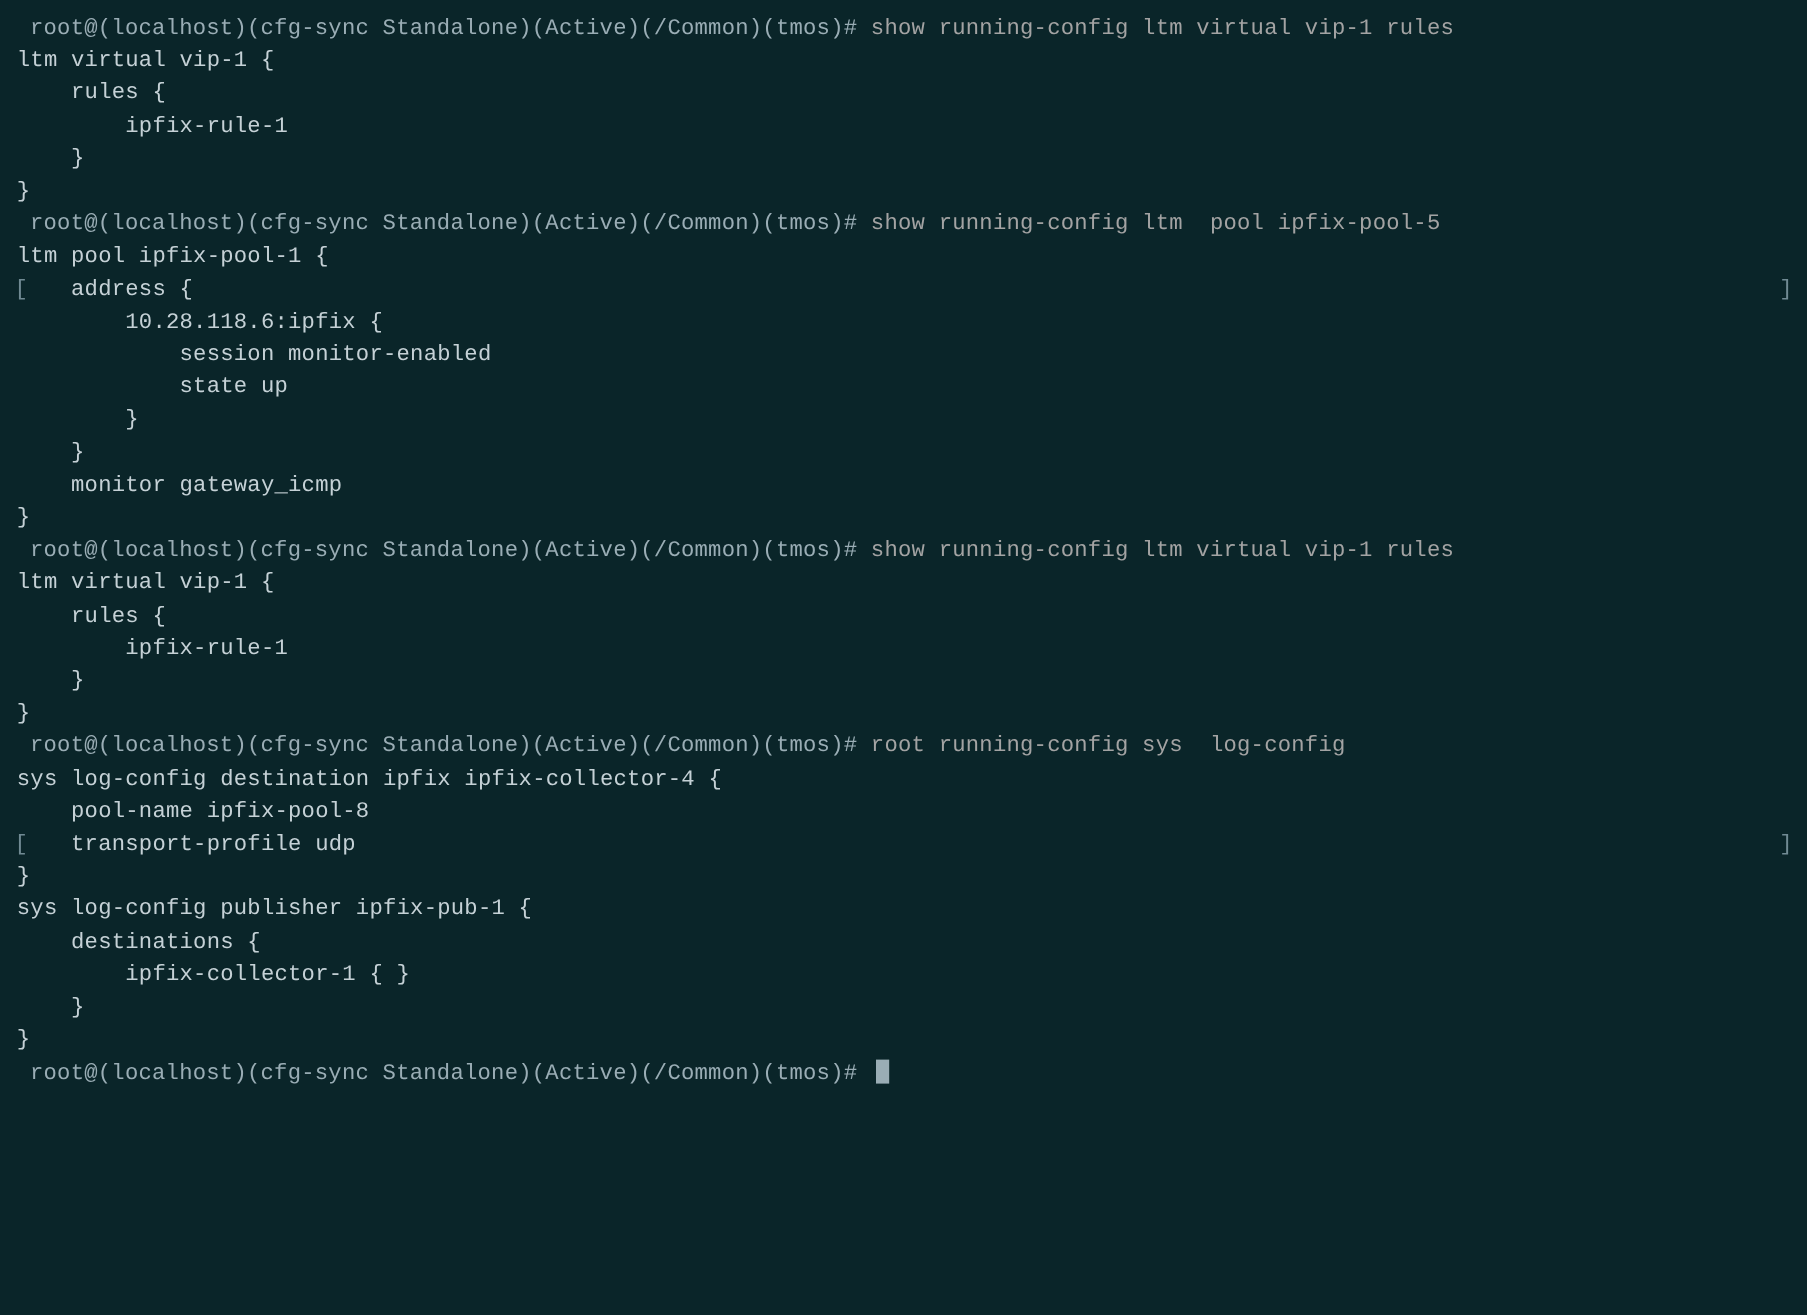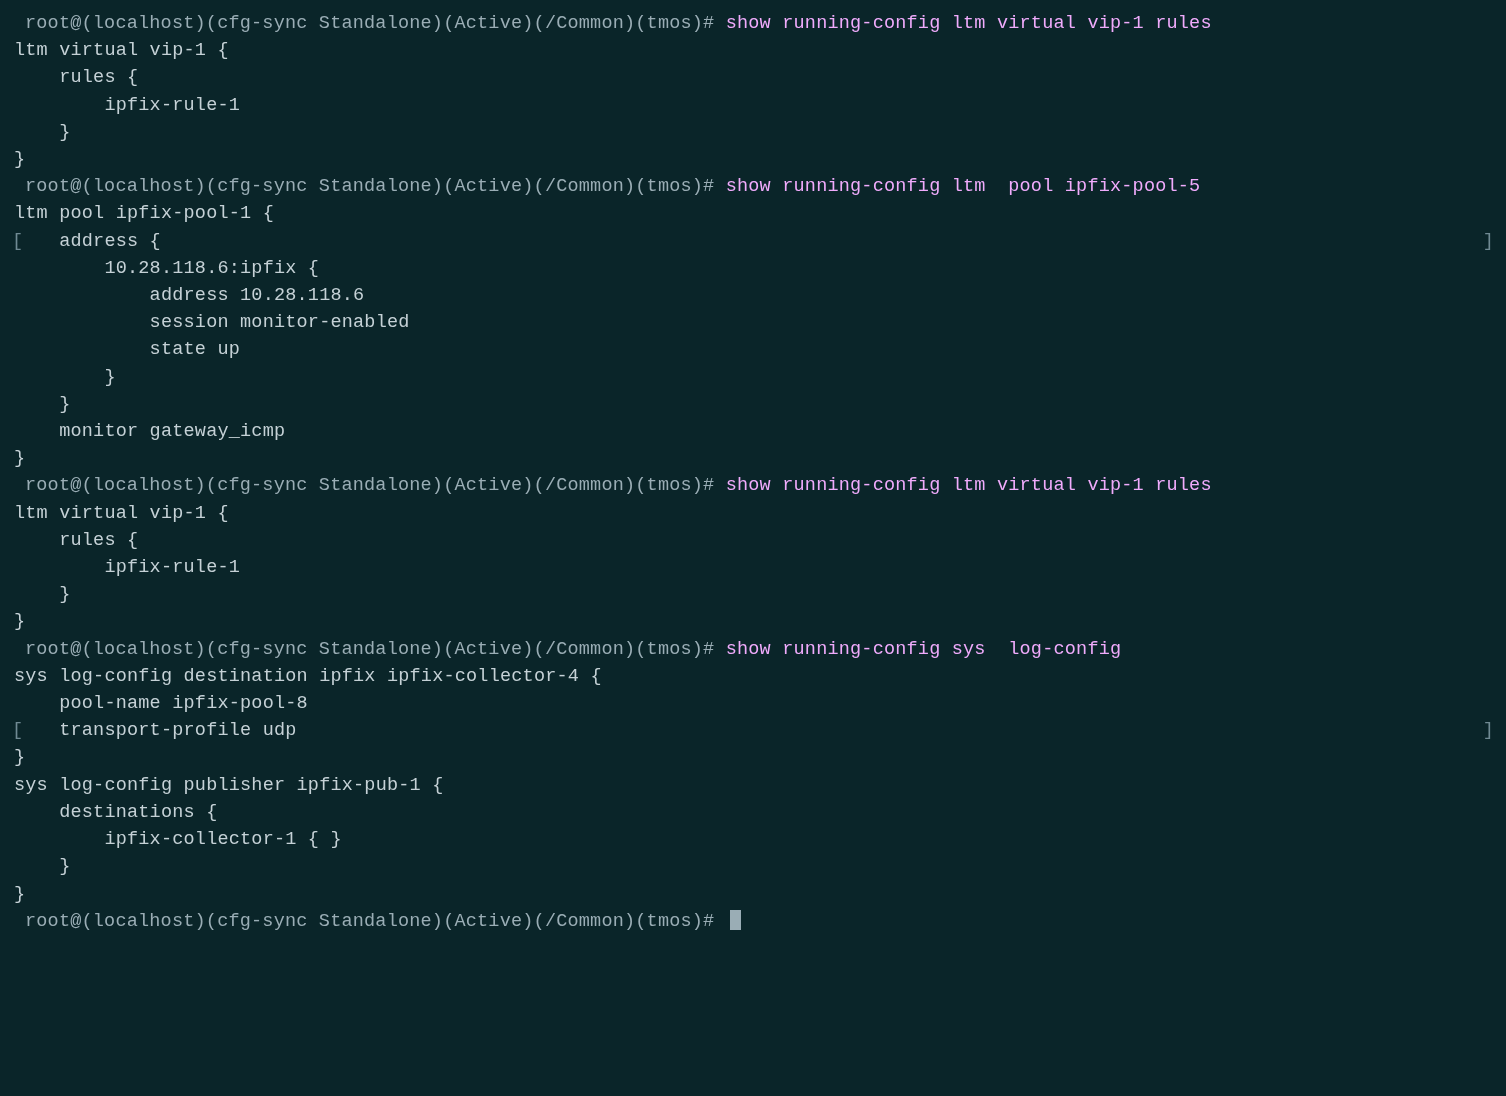--- a/index.html
+++ b/index.html
@@ -18,21 +18,21 @@
     }
     .line {
       white-space: pre;
       min-height: 27.2px;
     }
     .prompt {
       color: #9aadb5;
       margin-left: 11px;
     }
     .command {
-      color: #f0abfc;
+      color: #a3a3a3;
     }
     .output {
       color: #c5d1d6;
     }
     .bracket-pad { color:#708a93; }
     .cursor {
       display: inline-block;
       width: 11px;
       height: 20px;
       background-color: #9aadb5;
@@ -54,34 +54,33 @@
     <div class="line"><span class="prompt">root@(localhost)(cfg-sync Standalone)(Active)(/Common)(tmos)# </span><span class="command">show running-config ltm virtual vip-1 rules</span></div>
     <div class="line output">ltm virtual vip-1 {</div>
     <div class="line output">    rules {</div>
     <div class="line output">        ipfix-rule-1</div>
     <div class="line output">    }</div>
     <div class="line output">}</div>
     <div class="line"><span class="prompt">root@(localhost)(cfg-sync Standalone)(Active)(/Common)(tmos)# </span><span class="command">show running-config ltm  pool ipfix-pool-5</span></div>
     <div class="line output">ltm pool ipfix-pool-1 {</div>
     <div class="line output" style="display: block; justify-content: space-between; position: relative;"><span class="bracket-pad" style="position: absolute; left: -2px;">[</span><span>    address {</span><span class="bracket-pad" style="position: absolute; right: -2px;">]</span></div>
     <div class="line output">        10.28.118.6:ipfix {</div>
-    <div class="line output">            address 10.28.118.6</div>
     <div class="line output">            session monitor-enabled</div>
     <div class="line output">            state up</div>
     <div class="line output">        }</div>
     <div class="line output">    }</div>
     <div class="line output">    monitor gateway_icmp</div>
     <div class="line output">}</div>
     <div class="line"><span class="prompt">root@(localhost)(cfg-sync Standalone)(Active)(/Common)(tmos)# </span><span class="command">show running-config ltm virtual vip-1 rules</span></div>
     <div class="line output">ltm virtual vip-1 {</div>
     <div class="line output">    rules {</div>
     <div class="line output">        ipfix-rule-1</div>
     <div class="line output">    }</div>
     <div class="line output">}</div>
-    <div class="line"><span class="prompt">root@(localhost)(cfg-sync Standalone)(Active)(/Common)(tmos)# </span><span class="command">show running-config sys  log-config</span></div>
+    <div class="line"><span class="prompt">root@(localhost)(cfg-sync Standalone)(Active)(/Common)(tmos)# </span><span class="command">root running-config sys  log-config</span></div>
     <div class="line output">sys log-config destination ipfix ipfix-collector-4 {</div>
     <div class="line output">    pool-name ipfix-pool-8</div>
     <div class="line output" style="display: block; justify-content: space-between; position: relative;"><span class="bracket-pad" style="position: absolute; left: -2px;">[</span><span>    transport-profile udp</span><span class="bracket-pad" style="position: absolute; right: -2px;">]</span></div>
     <div class="line output">}</div>
     <div class="line output">sys log-config publisher ipfix-pub-1 {</div>
     <div class="line output">    destinations {</div>
     <div class="line output">        ipfix-collector-1 { }</div>
     <div class="line output">    }</div>
     <div class="line output">}</div>
     <div class="last-line-flex">

